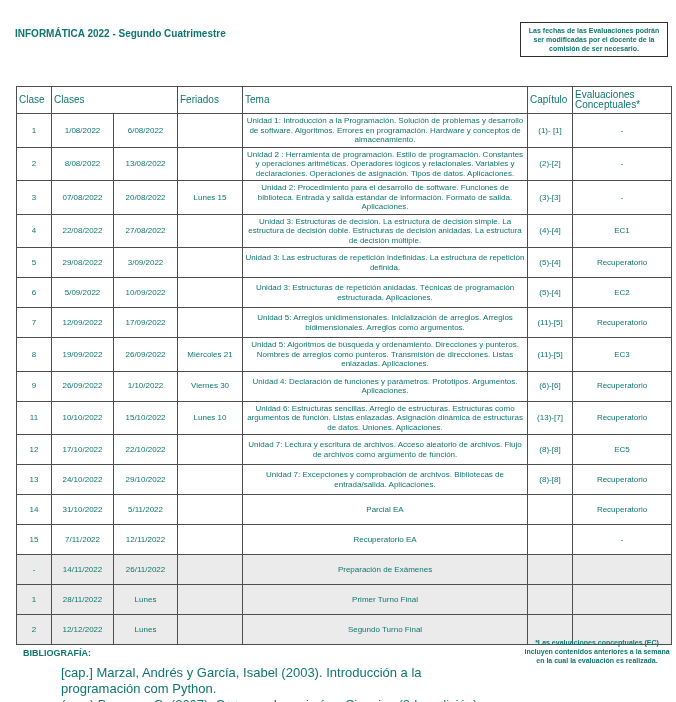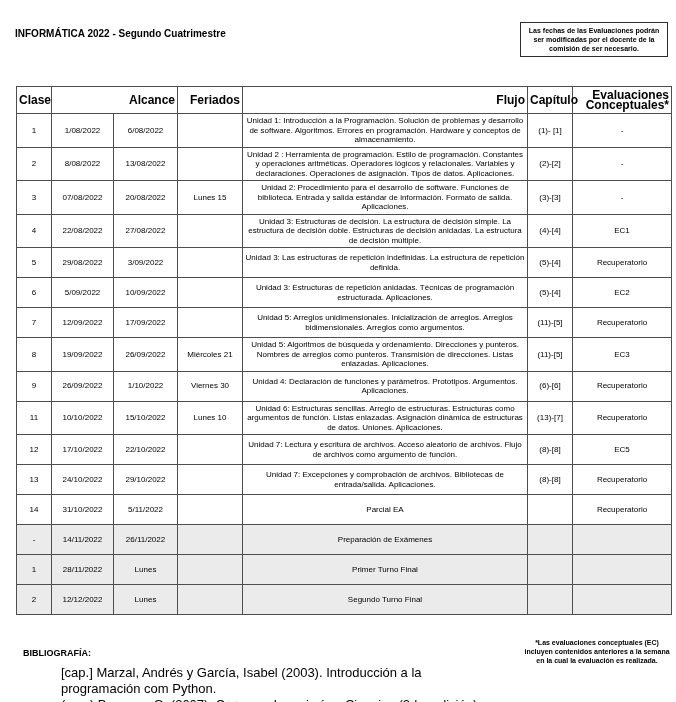--- a/index.html
+++ b/index.html
@@ -1,33 +1,33 @@
 <!DOCTYPE html>
 <html><head>
 <meta charset="utf-8">
 <style>
   html, body { margin:0; padding:0; background:#ffffff; }
   .page {
     position:relative; width:676px; height:702px; background:#ffffff;
-    font-family:"Liberation Sans", sans-serif; color:#000000; overflow:hidden;
+    font-family:"Liberation Sans", sans-serif; color:#0f766e; overflow:hidden;
   }
   .title { position:absolute; left:15px; top:28px; font-size:10px; font-weight:bold; }
   .subtitle { position:absolute; left:15px; top:52px; font-size:10px; font-weight:bold; }
   .notice {
     position:absolute; left:520px; top:22px; width:148px; box-sizing:border-box;
     border:1.5px solid #2e2e2e; padding:3px 2px; font-size:7px; font-weight:bold;
     text-align:center; line-height:9px;
   }
   table.schedule {
     position:absolute; left:16px; top:86px; width:655px;
     border-collapse:collapse; table-layout:fixed;
   }
   table.schedule th, table.schedule td { border:1px solid #4e4e4e; box-sizing:border-box; }
   table.schedule th {
-    font-size:12px; font-weight:bold; padding:3px 2px; text-align:right;
+    font-size:10px; font-weight:normal; padding:3px 2px; text-align:left;
     line-height:10px; background:#fff;
   }
   table.schedule td {
     font-size:8px; text-align:center; vertical-align:middle;
     padding:2px 2px; line-height:9.5px; background:#fff;
   }
   table.schedule tbody tr { height:30px; }
   td.tema { text-align:left; font-size:7.5px; line-height:9px; padding:2px 4px; }
   td.tema-center { text-align:center; font-weight:normal; font-size:8.5px; }
   tr.gray td { background:#ebebeb; }
@@ -56,23 +56,23 @@
       <col style="width:62px">
       <col style="width:64px">
       <col style="width:65px">
       <col style="width:285px">
       <col style="width:45px">
       <col style="width:99px">
     </colgroup>
     <thead>
       <tr>
         <th>Clase</th>
-        <th colspan="2">Alcance</th>
+        <th colspan="2">Clases</th>
         <th>Feriados</th>
-        <th>Flujo</th>
+        <th>Tema</th>
         <th>Capítulo</th>
         <th>Evaluaciones Conceptuales*</th>
       </tr>
     </thead>
     <tbody>
         <tr>
           <td>1</td>
           <td>1/08/2022</td>
           <td>6/08/2022</td>
           <td></td>
@@ -181,20 +181,29 @@
         </tr>
         <tr class="special">
           <td>14</td>
           <td>31/10/2022</td>
           <td>5/11/2022</td>
           <td></td>
           <td class="tema-center">Parcial EA</td>
           <td></td>
           <td>Recuperatorio</td>
         </tr>
+        <tr class="special">
+          <td>15</td>
+          <td>7/11/2022</td>
+          <td>12/11/2022</td>
+          <td></td>
+          <td class="tema-center">Recuperatorio EA</td>
+          <td></td>
+          <td>-</td>
+        </tr>
         <tr class="gray special">
           <td>-</td>
           <td>14/11/2022</td>
           <td>26/11/2022</td>
           <td></td>
           <td class="tema-center">Preparación de Exámenes</td>
           <td></td>
           <td></td>
         </tr>
         <tr class="gray compact">

